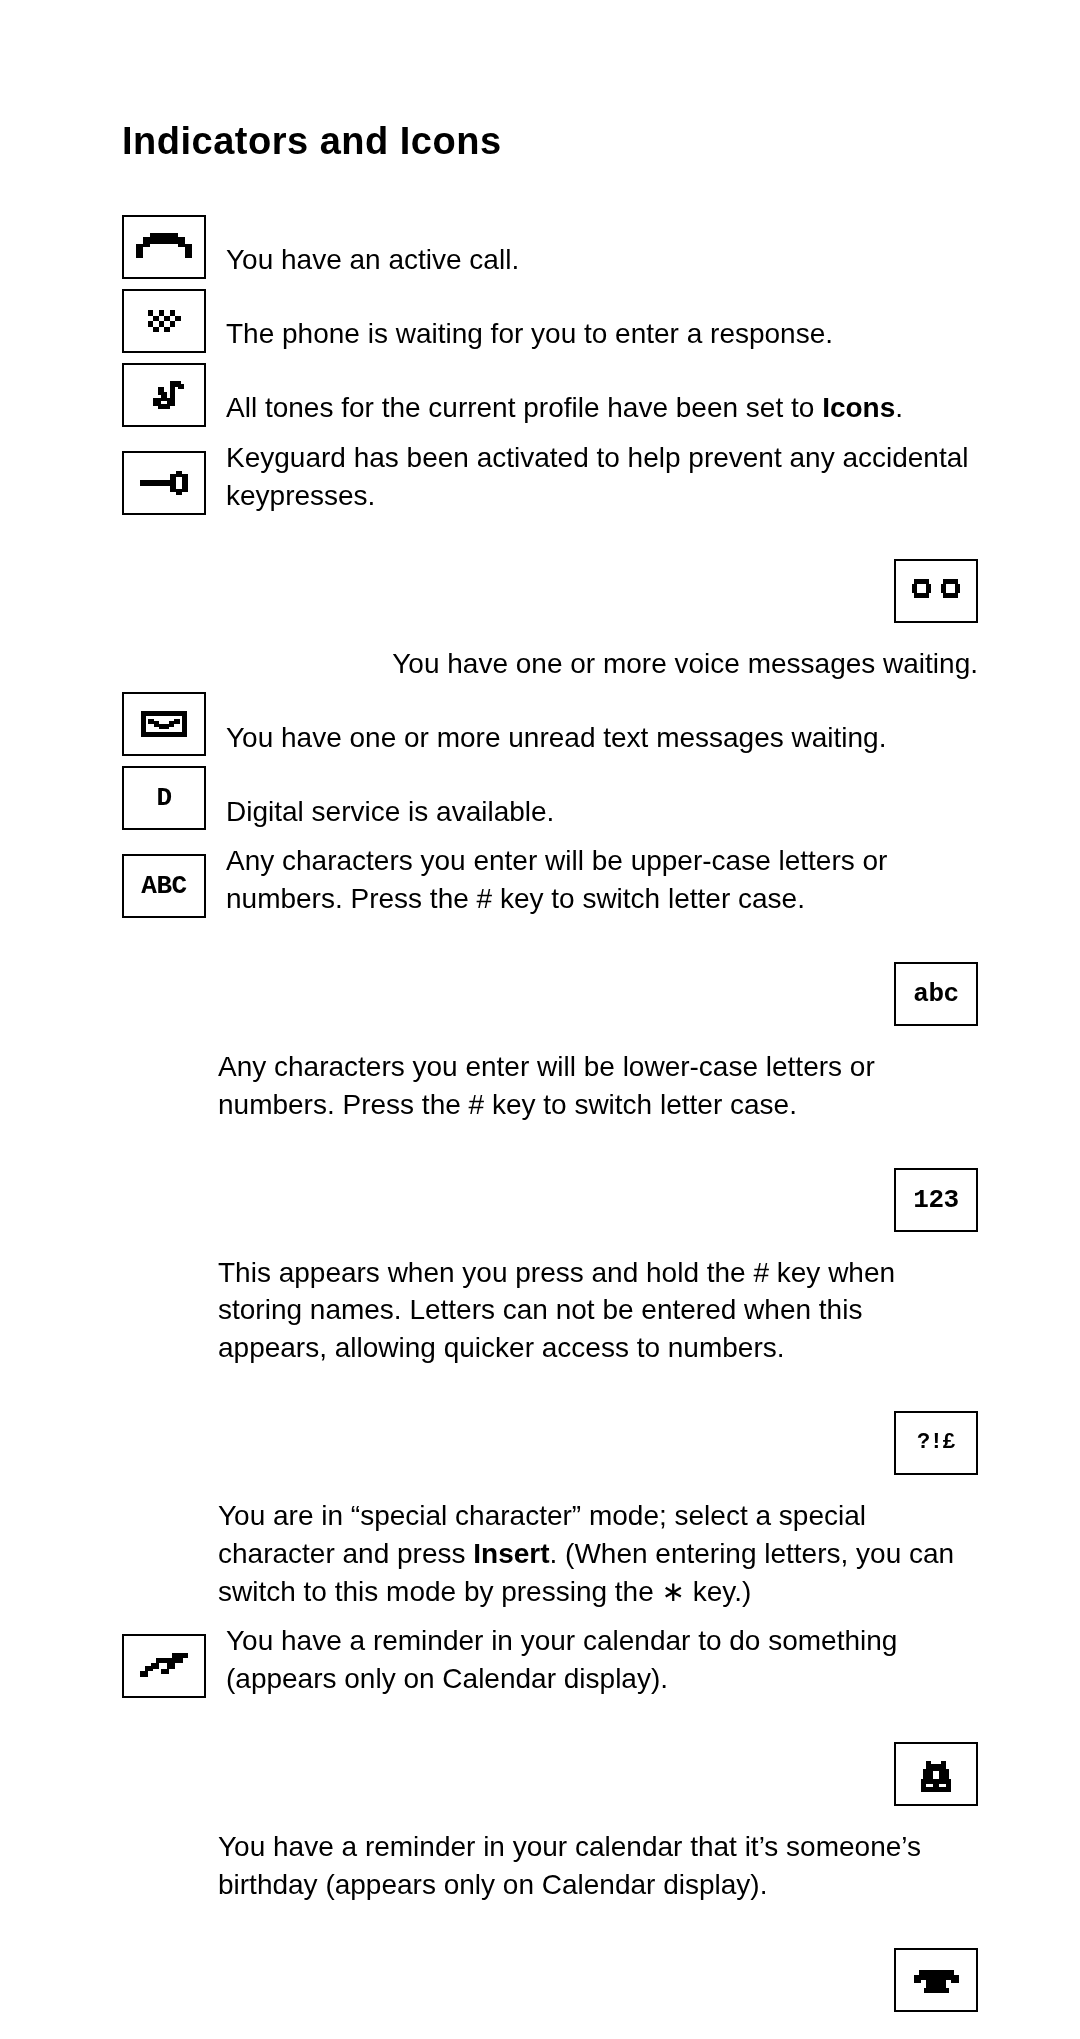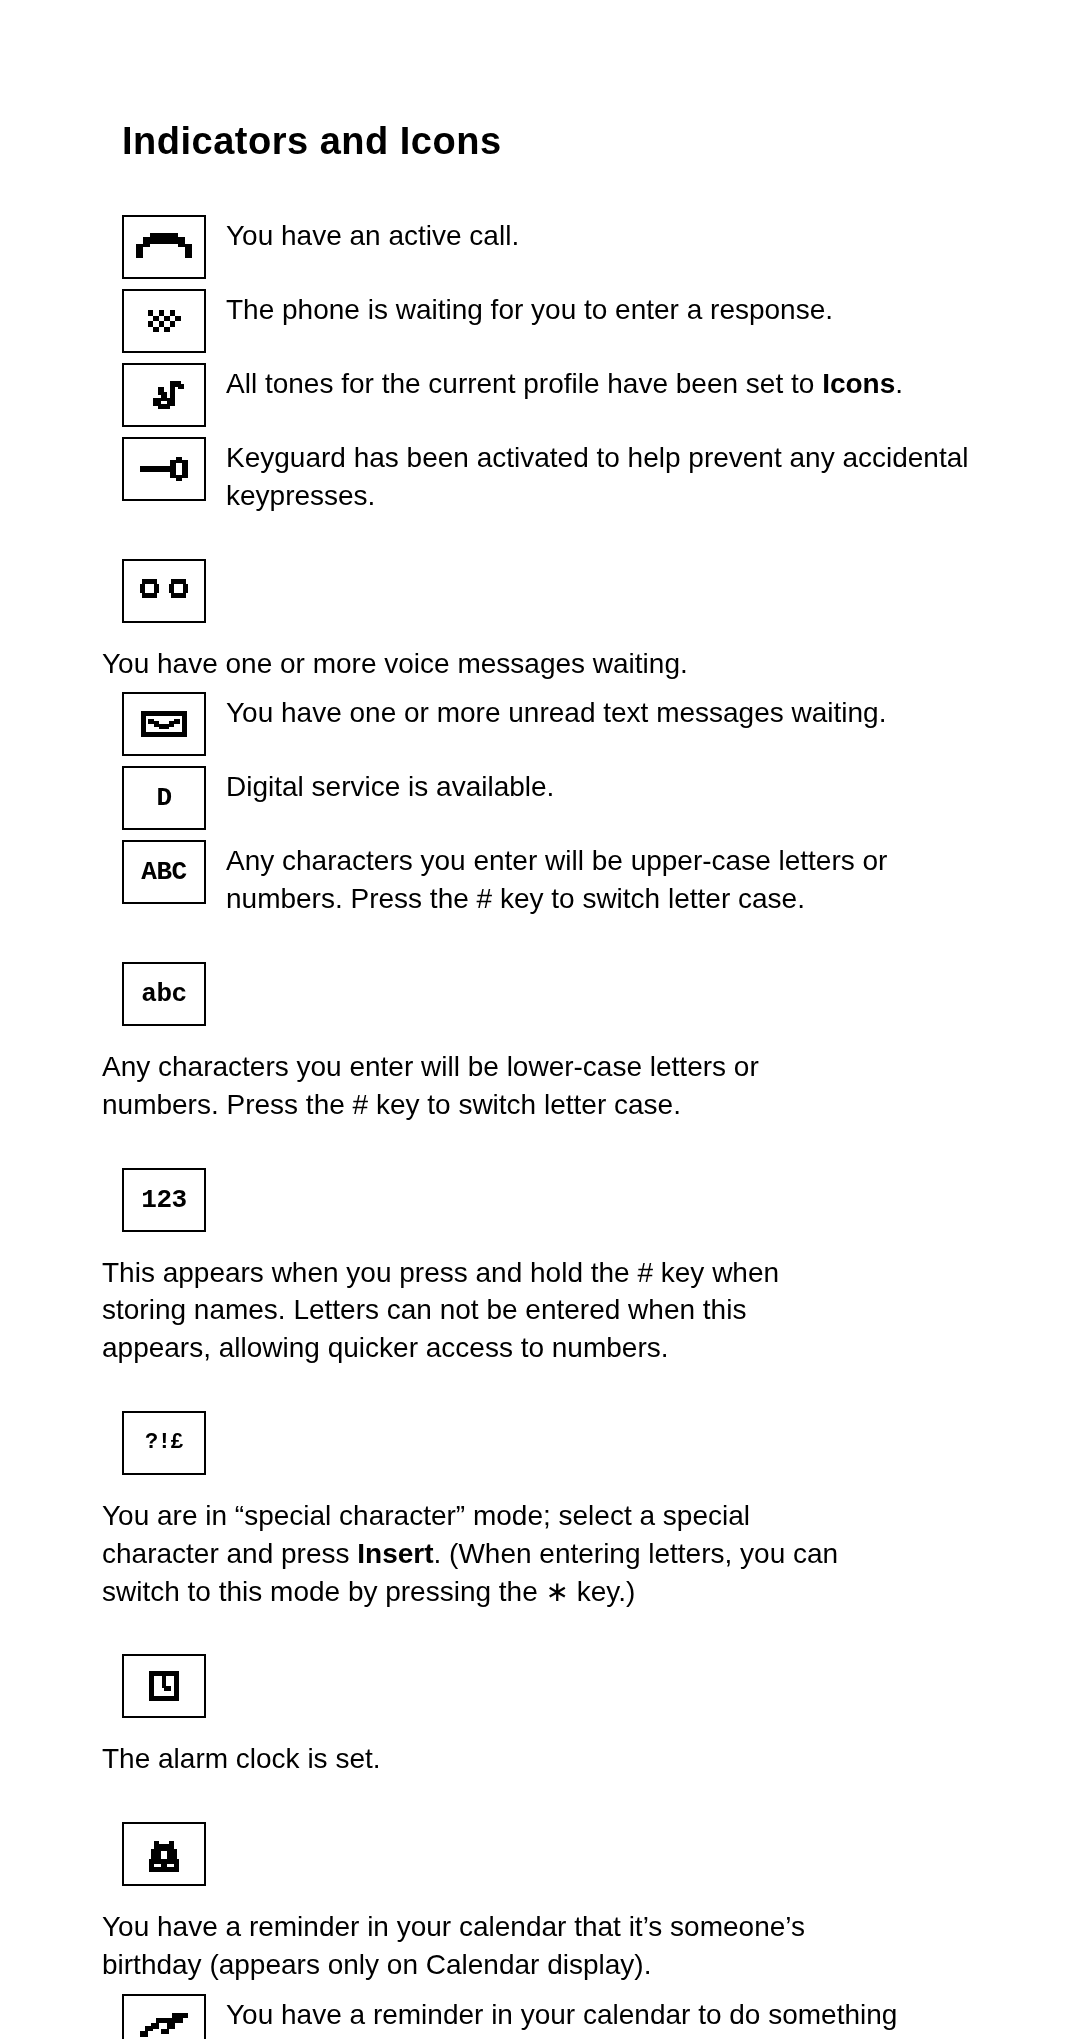--- a/index.html
+++ b/index.html
@@ -23,21 +23,21 @@
     font-weight: 900;
     letter-spacing: 0.5px;
     margin: 0 0 52px 20px;
   }
   .rows {
     display: flex;
     flex-direction: column;
   }
   .row {
     display: flex;
-    align-items: flex-start;
+    align-items: flex-end;
     gap: 20px;
   }
   .row + .row {
     margin-top: 10px;
   }
   .group-gap {
     margin-top: 44px !important;
     flex-direction: column;
   }
   .icon-box {
@@ -235,35 +235,37 @@
 
     <div class="row group-gap">
       <div class="icon-box">
         <span class="pix-label small">?!£</span>
       </div>
       <div class="desc">
         <span>You are in “special character” mode; select a special character and press </span><span class="bold">Insert</span><span>. (When entering letters, you can switch to this mode by pressing the ∗ key.)</span>
       </div>
     </div>
 
-    <div class="row group-gap">
-      <div class="icon-box">
-        <svg viewBox="0 0 14 14" width="34" height="34" shape-rendering="crispEdges">
-          <g fill="#000">
-            <rect x="1" y="1" width="12" height="2"></rect>
-            <rect x="1" y="11" width="12" height="2"></rect>
-            <rect x="1" y="1" width="2" height="12"></rect>
-            <rect x="11" y="1" width="2" height="12"></rect>
-            <rect x="6" y="3" width="2" height="5"></rect>
-            <rect x="7" y="7" width="3" height="2"></rect>
-          </g>
-        </svg>
-      </div>
-      <div class="desc">
-        <span>The alarm clock is set.</span><span class="bold"></span><span></span>
+
+    <div class="row">
+      <div class="icon-box">
+        <svg viewBox="0 0 18 12" width="50" height="32" shape-rendering="crispEdges">
+          <g fill="#000">
+            <rect x="0" y="8" width="3" height="2"></rect>
+            <rect x="2" y="6" width="3" height="2"></rect>
+            <rect x="4" y="5" width="3" height="2"></rect>
+            <rect x="6" y="3" width="10" height="2"></rect>
+            <rect x="12" y="1" width="6" height="2"></rect>
+            <rect x="10" y="5" width="3" height="2"></rect>
+            <rect x="8" y="7" width="3" height="2"></rect>
+          </g>
+        </svg>
+      </div>
+      <div class="desc">
+        <span>You have a reminder in your calendar to do something (appears only on Calendar display).</span><span class="bold"></span><span></span>
       </div>
     </div>
 
     <div class="row group-gap">
       <div class="icon-box">
         <svg viewBox="0 0 16 14" width="42" height="36" shape-rendering="crispEdges">
           <g fill="#000">
             <rect x="2" y="9" width="12" height="2"></rect>
             <rect x="2" y="12" width="12" height="2"></rect>
             <rect x="2" y="9" width="2" height="5"></rect>
@@ -272,39 +274,20 @@
             <rect x="3" y="5" width="4" height="4"></rect>
             <rect x="9" y="5" width="4" height="4"></rect>
             <rect x="4" y="2" width="2" height="3"></rect>
             <rect x="10" y="2" width="2" height="3"></rect>
             <rect x="6" y="3" width="4" height="3"></rect>
           </g>
         </svg>
       </div>
       <div class="desc">
         <span>You have a reminder in your calendar that it’s some­one’s birthday (appears only on Calendar display).</span><span class="bold"></span><span></span>
-      </div>
-    </div>
-
-    <div class="row">
-      <div class="icon-box">
-        <svg viewBox="0 0 18 12" width="50" height="32" shape-rendering="crispEdges">
-          <g fill="#000">
-            <rect x="0" y="8" width="3" height="2"></rect>
-            <rect x="2" y="6" width="3" height="2"></rect>
-            <rect x="4" y="5" width="3" height="2"></rect>
-            <rect x="6" y="3" width="10" height="2"></rect>
-            <rect x="12" y="1" width="6" height="2"></rect>
-            <rect x="10" y="5" width="3" height="2"></rect>
-            <rect x="8" y="7" width="3" height="2"></rect>
-          </g>
-        </svg>
-      </div>
-      <div class="desc">
-        <span>You have a reminder in your calendar to do something (appears only on Calendar display).</span><span class="bold"></span><span></span>
       </div>
     </div>
 
     <div class="row group-gap">
       <div class="icon-box">
         <svg viewBox="0 0 18 12" width="48" height="30" shape-rendering="crispEdges">
           <g fill="#000">
             <rect x="0" y="4" width="3" height="3"></rect>
             <rect x="15" y="4" width="3" height="3"></rect>
             <rect x="2" y="2" width="14" height="2"></rect>

